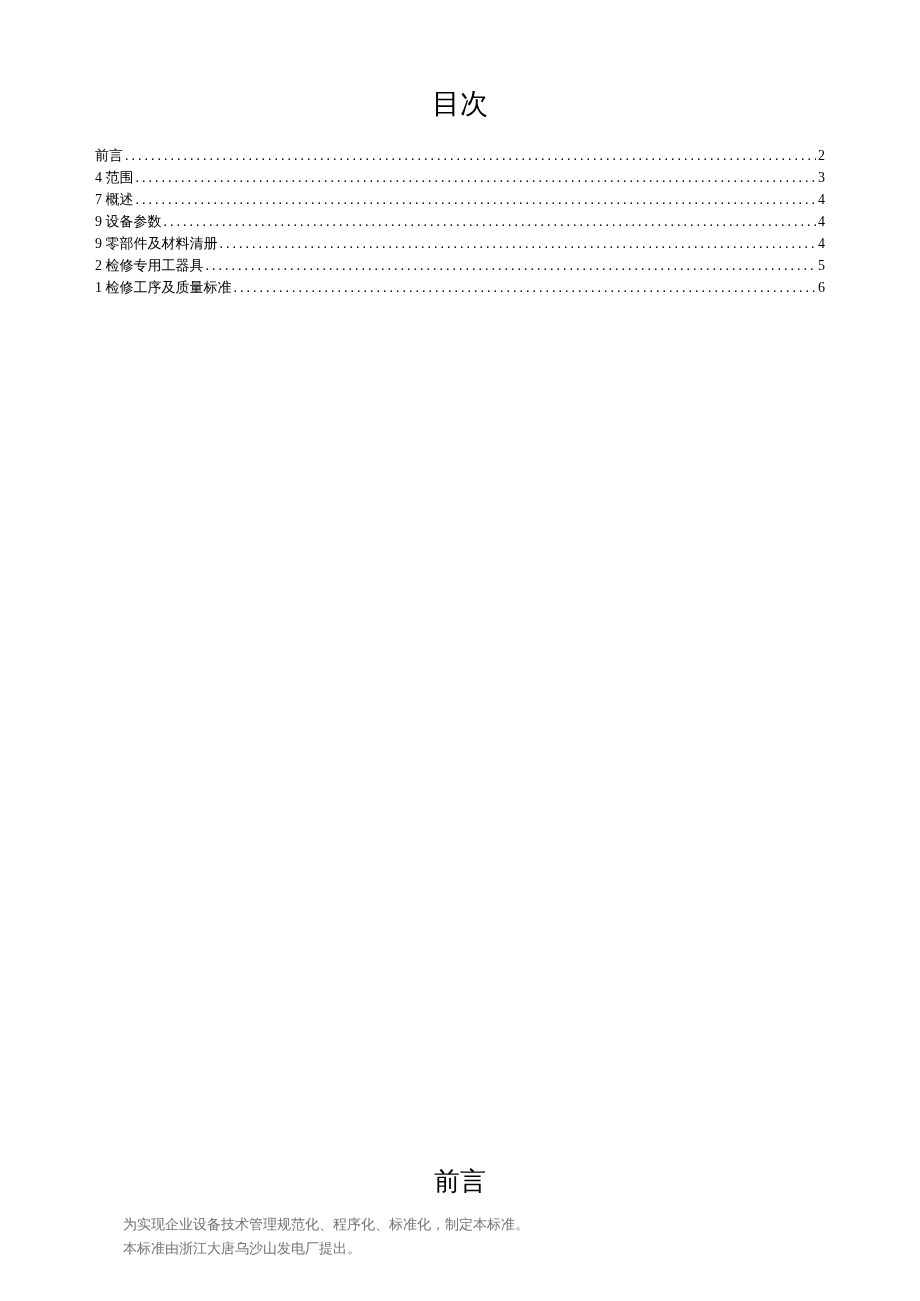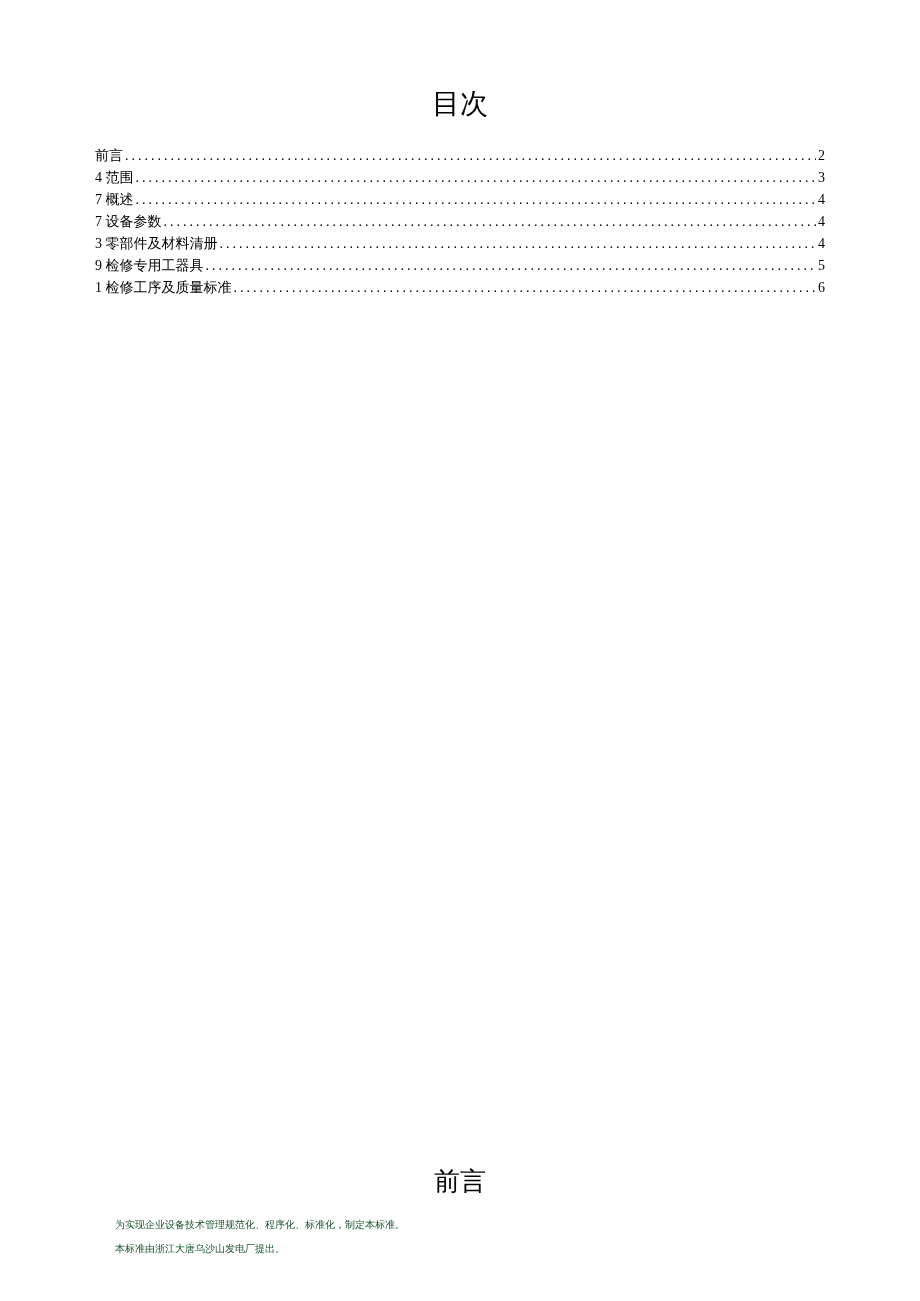--- a/index.html
+++ b/index.html
@@ -62,24 +62,24 @@
     }
     .preface-title {
       font-size: 26px;
       font-weight: normal;
       text-align: center;
       margin-bottom: 14px;
       font-family: "SimSun", "宋体", serif;
       color: #000;
     }
     .preface-para {
-      font-size: 10px;
+      font-size: 14px;
       line-height: 24px;
       text-indent: 2em;
-      color: #14532d;
+      color: #737373;
     }
   </style>
 </head>
 <body>
 
 <div class="page-content">
   <h1 class="toc-title">目次</h1>
   <ul class="toc-list">
     <li class="toc-entry">
       <span class="toc-label">前言</span>
@@ -90,31 +90,31 @@
       <span class="toc-label">4 范围</span>
       <span class="toc-dots"></span>
       <span class="toc-page">3</span>
     </li>
     <li class="toc-entry">
       <span class="toc-label">7 概述</span>
       <span class="toc-dots"></span>
       <span class="toc-page">4</span>
     </li>
     <li class="toc-entry">
-      <span class="toc-label">7 设备参数</span>
+      <span class="toc-label">9 设备参数</span>
       <span class="toc-dots"></span>
       <span class="toc-page">4</span>
     </li>
     <li class="toc-entry">
-      <span class="toc-label">3 零部件及材料清册</span>
+      <span class="toc-label">9 零部件及材料清册</span>
       <span class="toc-dots"></span>
       <span class="toc-page">4</span>
     </li>
     <li class="toc-entry">
-      <span class="toc-label">9 检修专用工器具</span>
+      <span class="toc-label">2 检修专用工器具</span>
       <span class="toc-dots"></span>
       <span class="toc-page">5</span>
     </li>
     <li class="toc-entry">
       <span class="toc-label">1 检修工序及质量标准</span>
       <span class="toc-dots"></span>
       <span class="toc-page">6</span>
     </li>
   </ul>
 </div>

